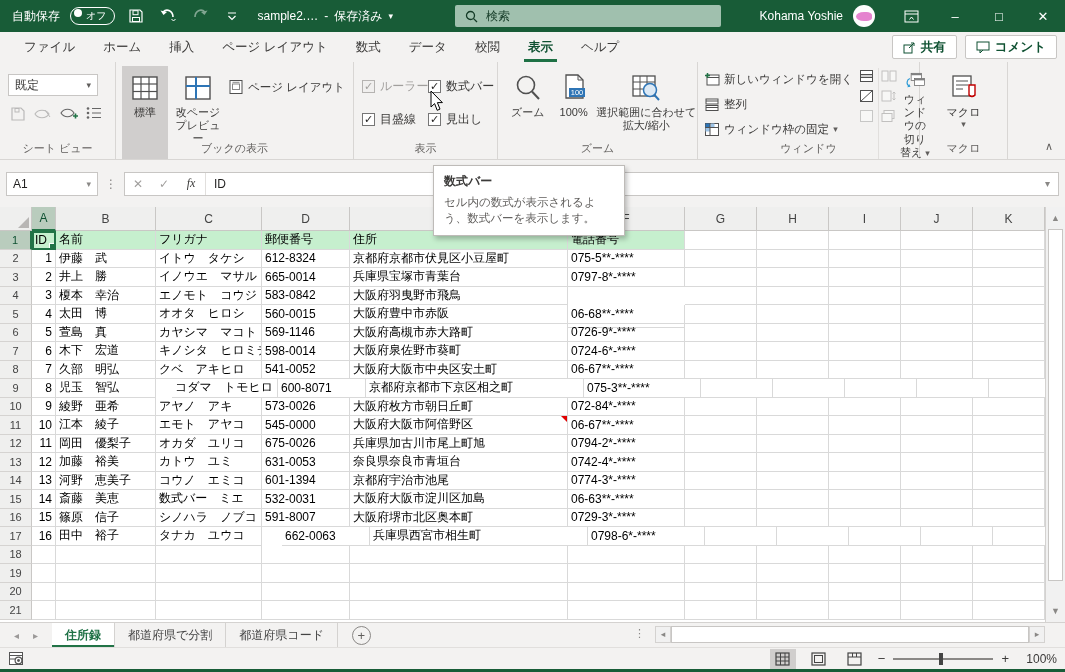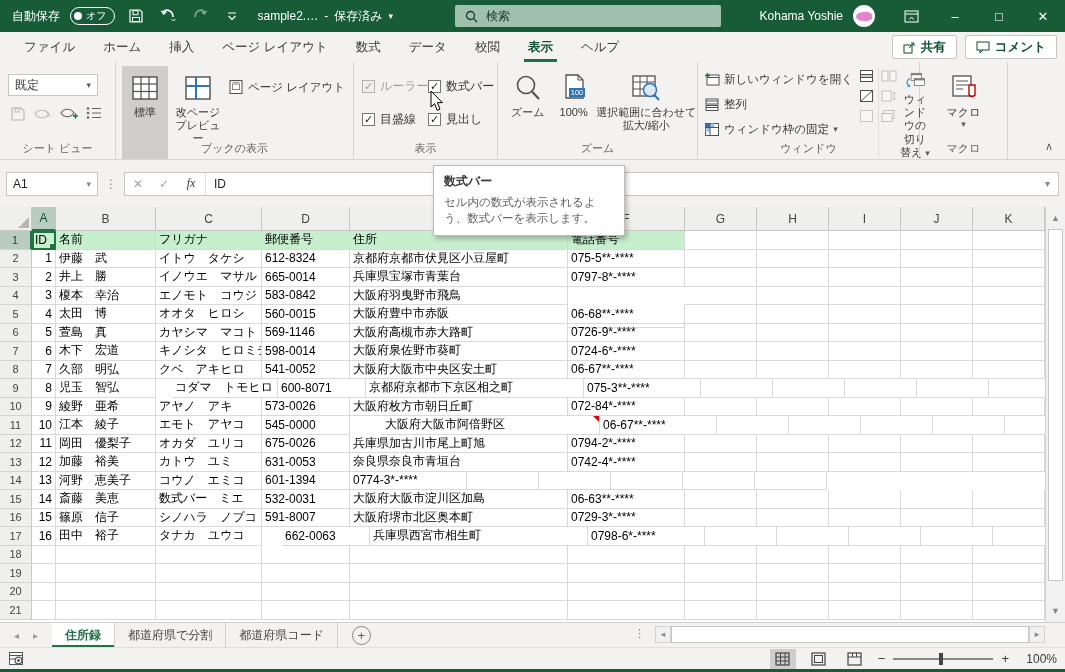--- a/index.html
+++ b/index.html
@@ -2,21 +2,21 @@
 <html><head>
 <meta charset="utf-8">
 <style>
   html,body{margin:0;padding:0;}
   body{width:1065px;height:672px;overflow:hidden;position:relative;background:#f3f2f1;
        font-family:"Liberation Sans","DejaVu Sans",sans-serif;-webkit-font-smoothing:antialiased;}
   
   .titlebar{position:absolute;left:0;top:0;width:1065px;height:32px;background:#185c37;color:#fff;
             display:flex;align-items:center;font-size:12px;}
   .tb-left{display:flex;align-items:center;gap:10px;padding-left:12px;}
-  .autosave-pill{display:flex;align-items:center;gap:4px;border:1px solid #fff;border-radius:9px;
+  .autosave-pill{display:flex;align-items:flex-start;gap:4px;border:1px solid #fff;border-radius:9px;
                  padding:1px 8px 1px 3px;height:14px;font-size:10px;}
   .autosave-dot{width:8px;height:8px;border-radius:50%;background:#fff;}
   .tb-icon{width:22px;height:20px;display:flex;align-items:center;justify-content:center;}
   .tb-dim{opacity:.45;}
   .tb-doc{margin-left:14px;display:flex;align-items:center;gap:6px;white-space:nowrap;}
   .searchbox{position:absolute;left:455px;top:5px;width:266px;height:22px;background:#a0c0ae;
              border-radius:2px;display:flex;align-items:center;gap:8px;padding-left:10px;
              color:#143a26;font-size:12px;box-sizing:border-box;}
   .tb-right{position:absolute;right:0;top:0;height:32px;display:flex;align-items:center;}
   .username{font-size:12px;margin-right:10px;}
@@ -607,21 +607,21 @@
         <div class="cell" style="width: 72px;"></div>
         <div class="cell" style="width: 72px;"></div>
         <div class="cell" style="width: 72px;"></div>
       </div>
       <div class="grow">
         <div class="rn">11</div>
         <div class="cell num" style="width: 24px;">10</div>
         <div class="cell" style="width: 100px;">江本　綾子</div>
         <div class="cell" style="width: 106px;">エモト　アヤコ</div>
         <div class="cell" style="width: 88px;">545-0000</div>
-        <div class="cell cmt" style="width: 218px; margin-left: 32px;">大阪府大阪市阿倍野区</div>
+        <div class="cell cmt" style="width: 218px;">大阪府大阪市阿倍野区</div>
         <div class="cell" style="width: 117px;">06-67**-****</div>
         <div class="cell" style="width: 72px;"></div>
         <div class="cell" style="width: 72px;"></div>
         <div class="cell" style="width: 72px;"></div>
         <div class="cell" style="width: 72px;"></div>
         <div class="cell" style="width: 72px;"></div>
       </div>
       <div class="grow">
         <div class="rn">12</div>
         <div class="cell num" style="width: 24px;">11</div>
@@ -649,20 +649,21 @@
         <div class="cell" style="width: 72px;"></div>
         <div class="cell" style="width: 72px;"></div>
         <div class="cell" style="width: 72px;"></div>
       </div>
       <div class="grow">
         <div class="rn">14</div>
         <div class="cell num" style="width: 24px;">13</div>
         <div class="cell" style="width: 100px;">河野　恵美子</div>
         <div class="cell" style="width: 106px;">コウノ　エミコ</div>
         <div class="cell" style="width: 88px;">601-1394</div>
+        <div class="cell" style="width: 218px;">京都府宇治市池尾</div>
         <div class="cell" style="width: 117px;">0774-3*-****</div>
         <div class="cell" style="width: 72px;"></div>
         <div class="cell" style="width: 72px;"></div>
         <div class="cell" style="width: 72px;"></div>
         <div class="cell" style="width: 72px;"></div>
         <div class="cell" style="width: 72px;"></div>
       </div>
       <div class="grow">
         <div class="rn">15</div>
         <div class="cell num" style="width: 24px;">14</div>

